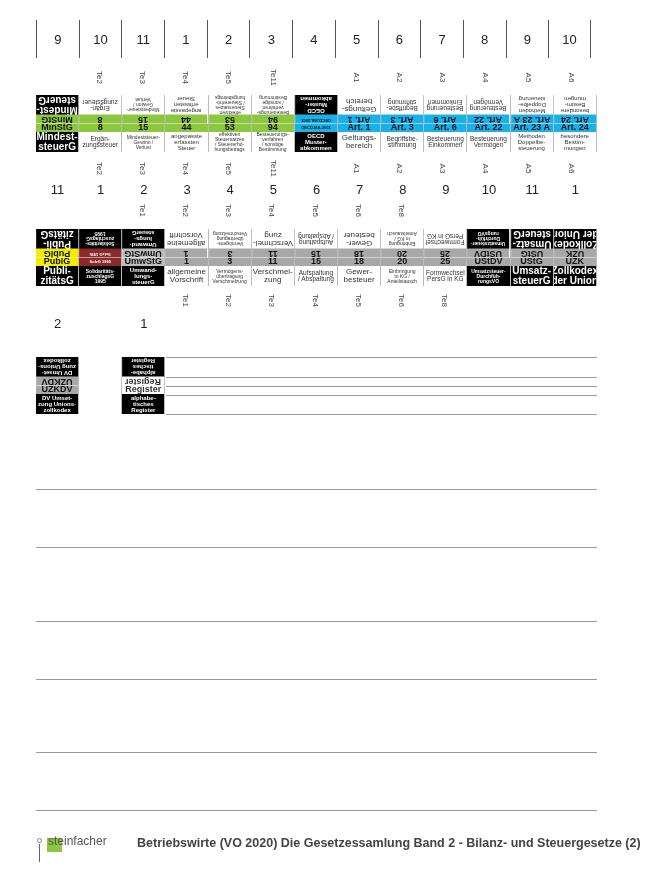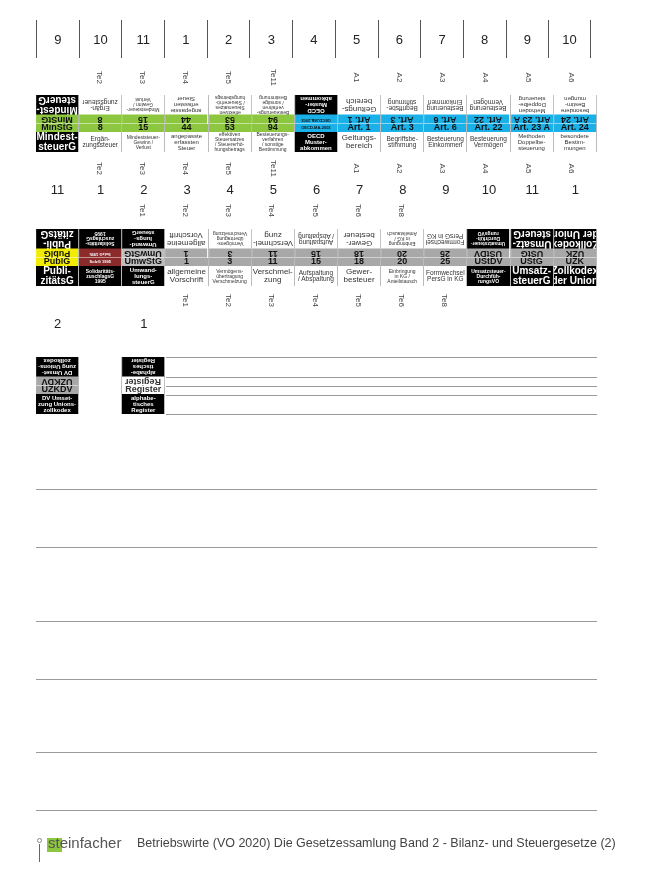--- a/index.html
+++ b/index.html
@@ -28,23 +28,23 @@
   .light { background:#fff; color:#333; }
   .green { background:#8dc63f; color:#111; }
   .blue  { background:#1ab0e8; color:#111; }
   .gray  { background:#a8a8a8; color:#111; }
   .yellow{ background:#f2ec00; color:#111; }
   .maroon{ background:#8a2a2a; color:#fff; }
   .graylt{ background:#bdbdbd; color:#111; }
 
   .rule { position:absolute; left:36px; width:561px; height:1px; background:#9a9a9a; }
 
-  .footer-title { position:absolute; left:137px; top:836px; font-size:12.5px; font-weight:normal; color:#444; white-space:nowrap; }
+  .footer-title { position:absolute; left:137px; top:836px; font-size:12.5px; font-weight:bold; color:#444; white-space:nowrap; }
   .logo-box { position:absolute; left:47px; top:838px; width:15px; height:14px; background:#8dc63f; }
-  .logo-text { position:absolute; left:48px; top:834px; font-size:15px; color:#555; }
+  .logo-text { position:absolute; left:48px; top:834px; font-size:12px; color:#555; }
   .logo-dot { position:absolute; left:37px; top:838px; width:3px; height:3px; border:1px solid #888; border-radius:50%; }
   .logo-line { position:absolute; left:38.5px; top:844px; width:1px; height:18px; background:#666; }
 </style>
 </head>
 <body>
 
 <div class="num-row" id="topnums">
     <div class="num-cell" style="border-left: 1.5px solid rgb(85, 85, 85);">9</div>
     <div class="num-cell">10</div>
     <div class="num-cell">11</div>

